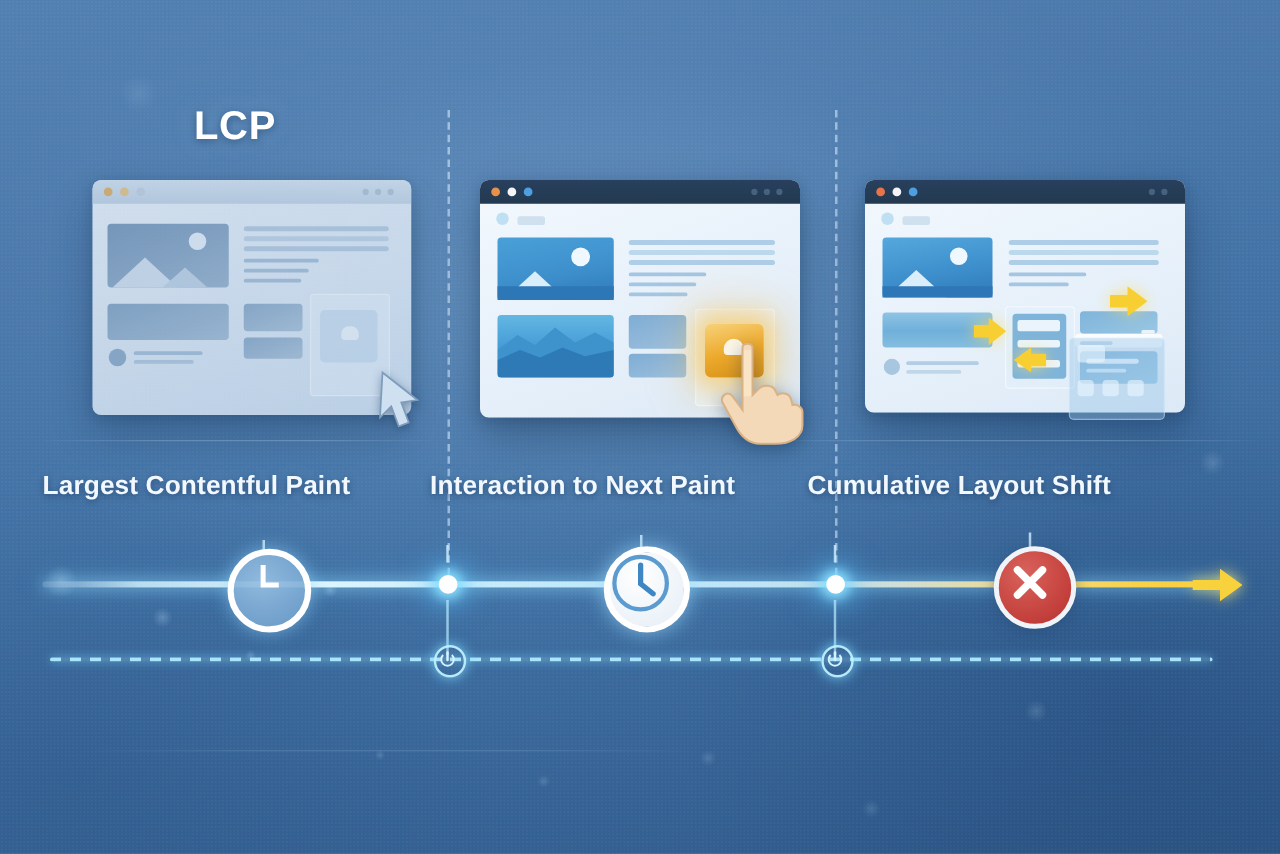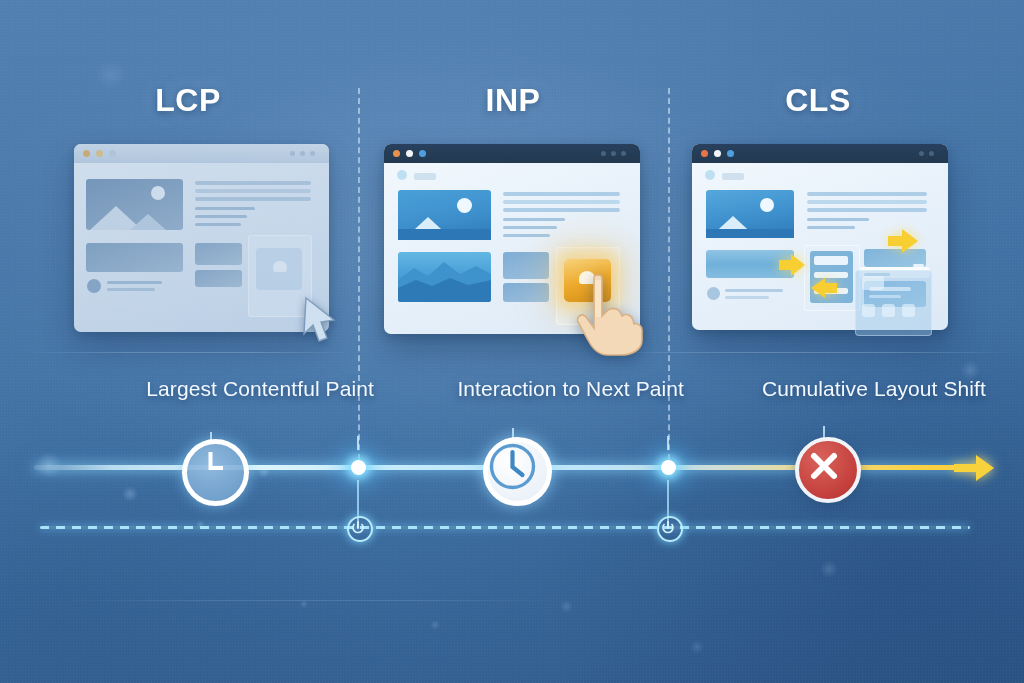--- a/index.html
+++ b/index.html
@@ -27,22 +27,22 @@
   }
   .bokeh{position:absolute;border-radius:50%;pointer-events:none;
     background:radial-gradient(circle, rgba(210,235,255,.55) 0%, rgba(190,225,255,.18) 48%, rgba(255,255,255,0) 72%);}
   .hline{position:absolute;height:1px;pointer-events:none;
     background:linear-gradient(90deg,rgba(255,255,255,0) 0%,rgba(200,230,255,.28) 30%,rgba(200,230,255,.30) 70%,rgba(255,255,255,0) 100%);}
 
   
   .colhead{position:absolute;top:82px;width:300px;text-align:center;
     font-size:32px;font-weight:bold;letter-spacing:.5px;color:#ffffff;
     text-shadow:0 2px 7px rgba(18,48,86,.55), 0 0 18px rgba(180,220,255,.35);}
-  .caption{position:absolute;top:377px;width:340px;text-align:right;
-    font-size:21px;font-weight:normal;color:#f2f8ff;letter-spacing:.1px;
+  .caption{position:absolute;top:377px;width:340px;text-align:left;
+    font-size:21px;font-weight:bold;color:#f2f8ff;letter-spacing:.1px;
     text-shadow:0 2px 6px rgba(16,45,82,.62), 0 0 14px rgba(170,215,255,.25);}
 
   
   .vdash{position:absolute;width:0;border-left:2px dashed rgba(222,240,255,.55);pointer-events:none;}
 
   
   .browser{position:absolute;border-radius:7px;overflow:hidden;
     box-shadow:0 16px 34px rgba(16,42,74,.36), 0 3px 10px rgba(16,42,74,.22);}
   .bar{height:19px;display:flex;align-items:center;padding:0 9px;box-sizing:border-box;}
   .dot{width:7px;height:7px;border-radius:50%;margin-right:6px;}
@@ -89,22 +89,20 @@
   <div class="bokeh" style="left:690px;top:640px;width:14px;height:14px;opacity:.26"></div>
   <div class="bokeh" style="left:300px;top:600px;width:8px;height:8px;opacity:.32"></div>
   <div class="hline" style="left:30px;top:352px;width:320px;"></div>
   <div class="hline" style="left:610px;top:352px;width:400px;"></div>
   <div class="hline" style="left:60px;top:600px;width:500px;opacity:.5"></div>
 
   <div class="vdash" style="left:358px;top:88px;height:382px;"></div>
   <div class="vdash" style="left:668px;top:88px;height:382px;"></div>
 
   <div class="colhead" style="left:38px;">LCP</div>
-  <div class="colhead" style="left:363px;">INP</div>
-  <div class="colhead" style="left:668px;">CLS</div>
 
   <div class="browser pale" style="left:74px;top:144px;width:255px;height:188px;background:linear-gradient(160deg,#eef5fb 0%,#dfeaf6 55%,#d2e1f1 100%);">
     <div class="bar" style="background:linear-gradient(180deg,#d9e5f1,#c6d6e7);">
       <div class="dot" style="background:#e3b46a;"></div>
       <div class="dot" style="background:#e8c98a;"></div>
       <div class="dot" style="background:#c6d3e2;"></div>
       <div class="right">
         <div class="dot" style="background:#9fb6cd;"></div>
         <div class="dot" style="background:#9fb6cd;"></div>
         <div class="dot" style="background:#9fb6cd;"></div>

